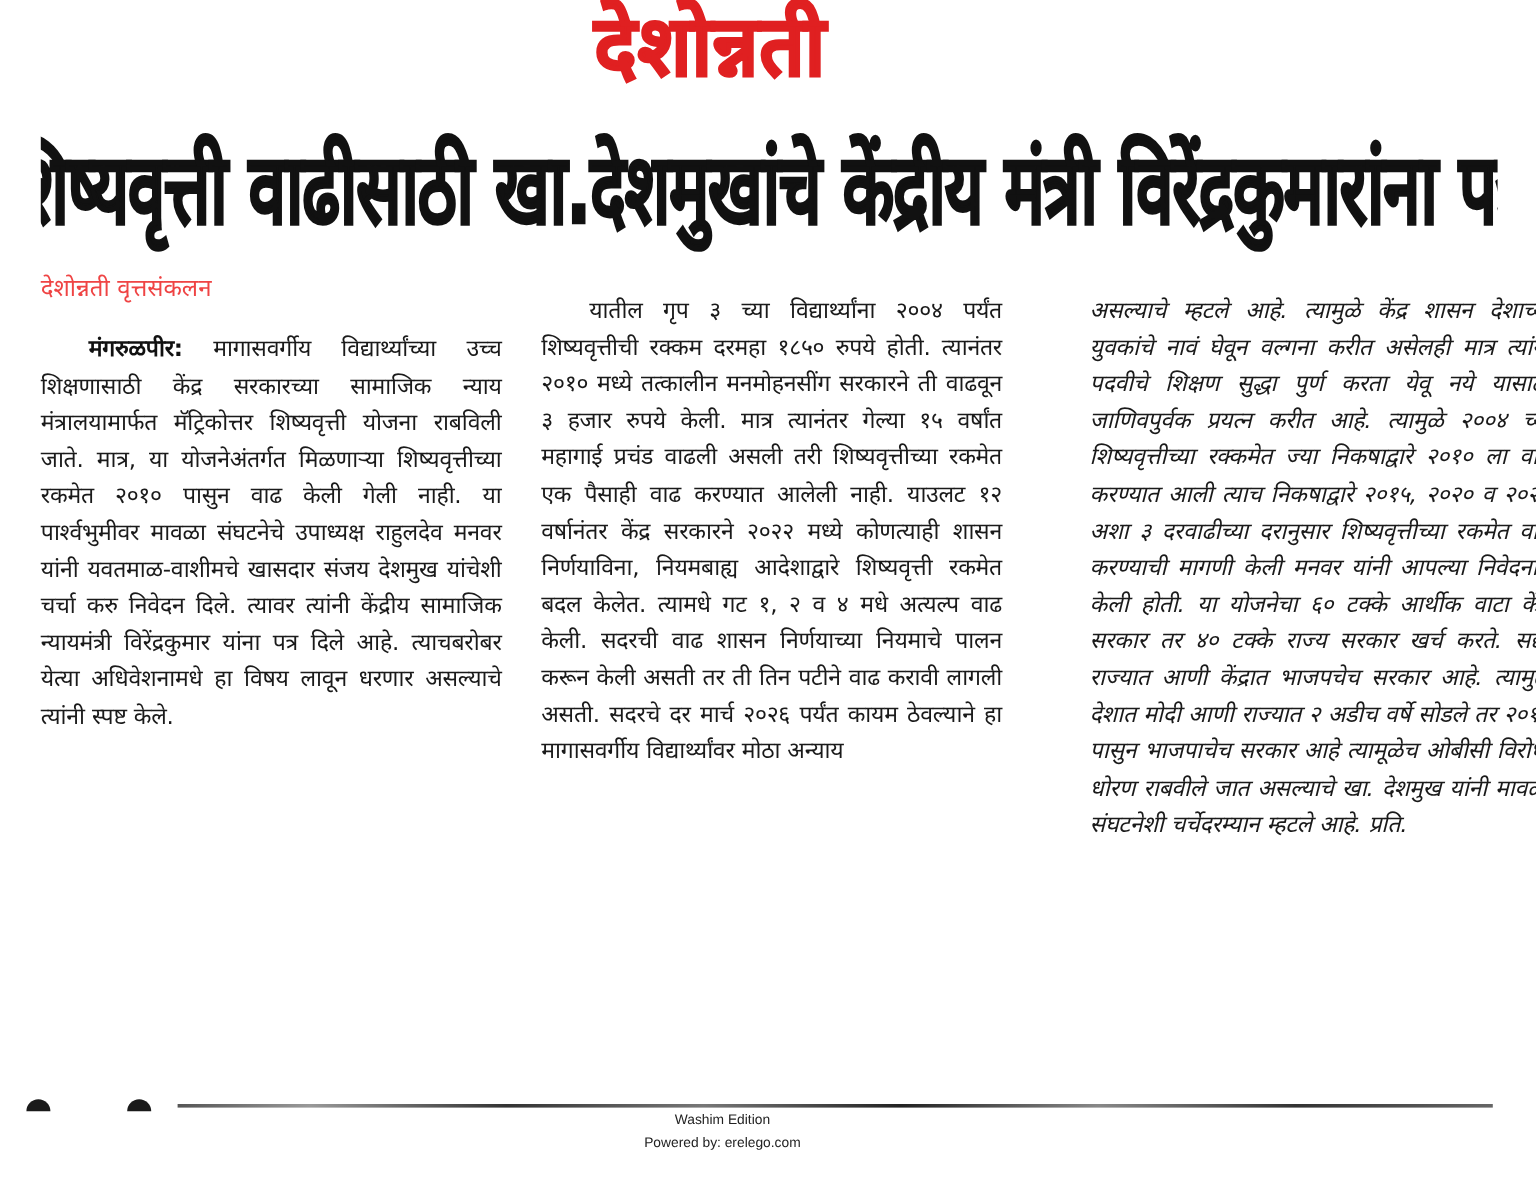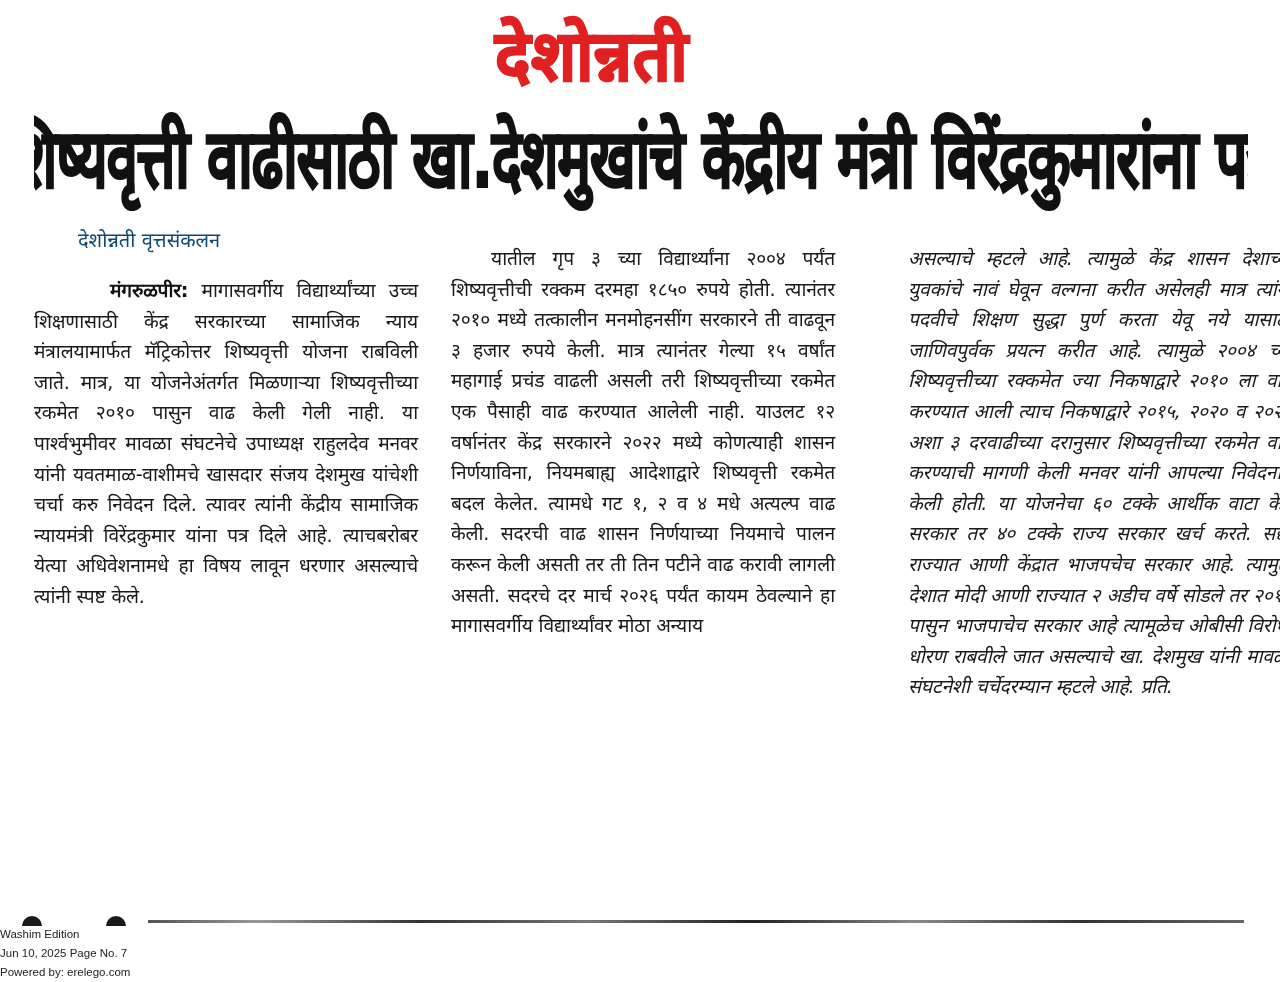--- a/index.html
+++ b/index.html
@@ -11,21 +11,21 @@
     }
     body {
       position: relative;
       font-family: "DejaVu Sans", sans-serif;
       color: #1a1a1a;
     }
 
     
     .masthead {
       position: absolute;
-      top: 18px;
+      top: 0;
       left: 0;
       width: 1184px;
       height: 78px;
       display: flex;
       justify-content: center;
       align-items: center;
       text-align: right;
     }
     .masthead-text {
       font-family: "DejaVu Sans", sans-serif;
@@ -63,22 +63,21 @@
       letter-spacing: -1px;
     }
 
     
     .byline {
       position: absolute;
       top: 226px;
       left: 34px;
       font-size: 20px;
       line-height: 28px;
-      color: #0c4a6e;
-      margin-left: 44px;
+      color: #ef4444;
     }
 
     
     .columns {
       position: absolute;
       top: 244px;
       left: 34px;
       width: 1214px;
       height: 660px;
     }
@@ -95,21 +94,20 @@
       word-spacing: 0px;
     }
     .col-1 { left: 0;   top: 32px; }
     .col-2 { left: 417px; }
     .col-3 { left: 874px; font-style: italic; }
     .col p { margin: 0; }
     .col p.indent { text-indent: 40px; }
     .dateline {
       font-weight: 700;
       color: #111111;
-      margin-left: 36px;
     }
 
     
     .bottom-rule {
       position: absolute;
       top: 920px;
       left: 148px;
       width: 1096px;
       height: 3px;
       background: linear-gradient(90deg, #555 0%, #999 10%, #333 25%, #777 40%, #222 55%, #888 70%, #333 85%, #666 100%);
@@ -123,20 +121,21 @@
     }
     .dot-1 { top: 916px; left: 22px; }
     .dot-2 { top: 916px; left: 106px; }
 
     
     .footer {
       position: absolute;
       top: 925px;
       left: 0;
       width: 1204px;
+      text-align: center;
       font-family: "Liberation Sans", sans-serif;
       font-size: 11.5px;
       line-height: 19px;
       color: #222222;
     }
     .footer div { display: block; }
   </style>
 </head>
 <body>
 
@@ -163,15 +162,14 @@
     <p><span>असल्याचे म्हटले आहे. त्यामुळे केंद्र शासन देशाच्या युवकांचे नावं घेवून वल्गना करीत असेलही मात्र त्यांना पदवीचे शिक्षण सुद्धा पुर्ण करता येवू नये यासाठी जाणिवपुर्वक प्रयत्न करीत आहे. त्यामुळे २००४ च्या शिष्यवृत्तीच्या रक्कमेत ज्या निकषाद्वारे २०१० ला वाढ करण्यात आली त्याच निकषाद्वारे २०१५, २०२० व २०२५ अशा ३ दरवाढीच्या दरानुसार शिष्यवृत्तीच्या रकमेत वाढ करण्याची मागणी केली मनवर यांनी आपल्या निवेदनात केली होती. या योजनेचा ६० टक्के आर्थीक वाटा केंद्र सरकार तर ४० टक्के राज्य सरकार खर्च करते. सद्या राज्यात आणी केंद्रात भाजपचेच सरकार आहे. त्यामुळे देशात मोदी आणी राज्यात २ अडीच वर्षे सोडले तर २०१४ पासुन भाजपाचेच सरकार आहे त्यामूळेच ओबीसी विरोधी धोरण राबवीले जात असल्याचे खा. देशमुख यांनी मावळा संघटनेशी चर्चेदरम्यान म्हटले आहे. प्रति.</span></p>
   </div>
 </section>
 
 <div class="cutoff-dot dot-1"></div>
 <div class="cutoff-dot dot-2"></div>
 <div class="bottom-rule"></div>
 
 <footer class="footer">
   <div>Washim Edition</div>
-  <div>Jun 10, 2025 Page No. 7</div>
   <div>Powered by: erelego.com</div>
 </footer>
 
 </body></html>

